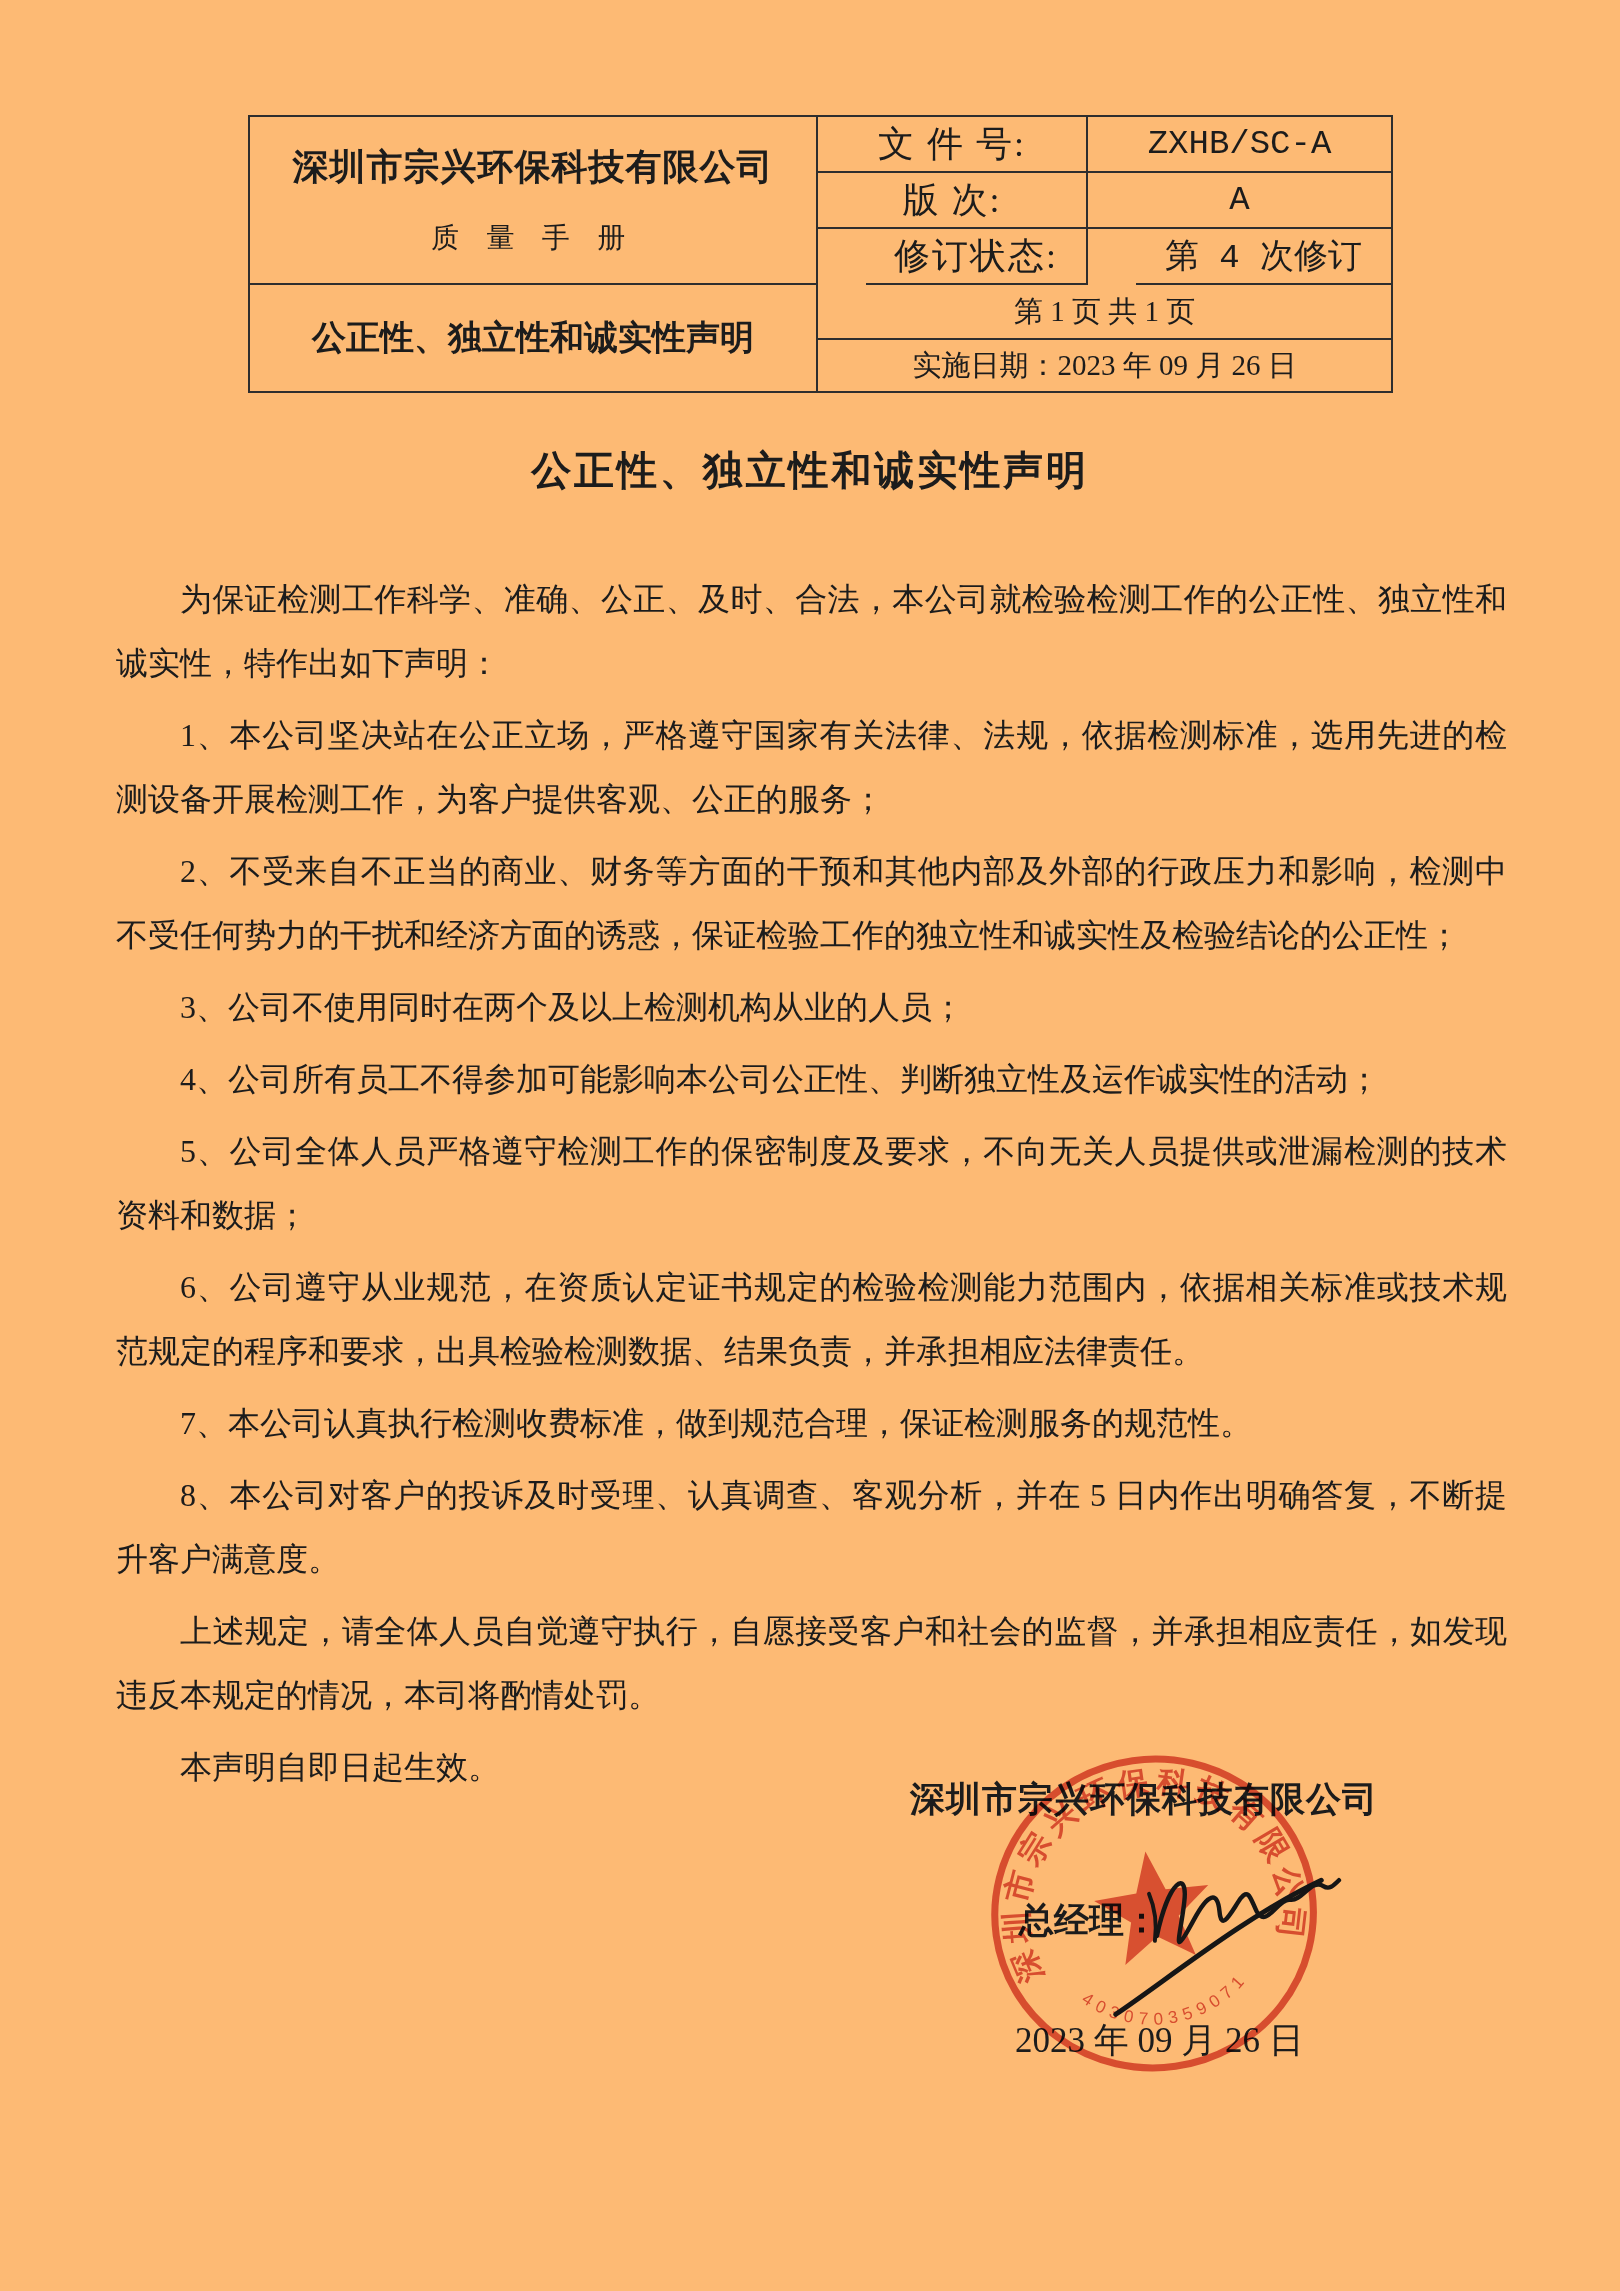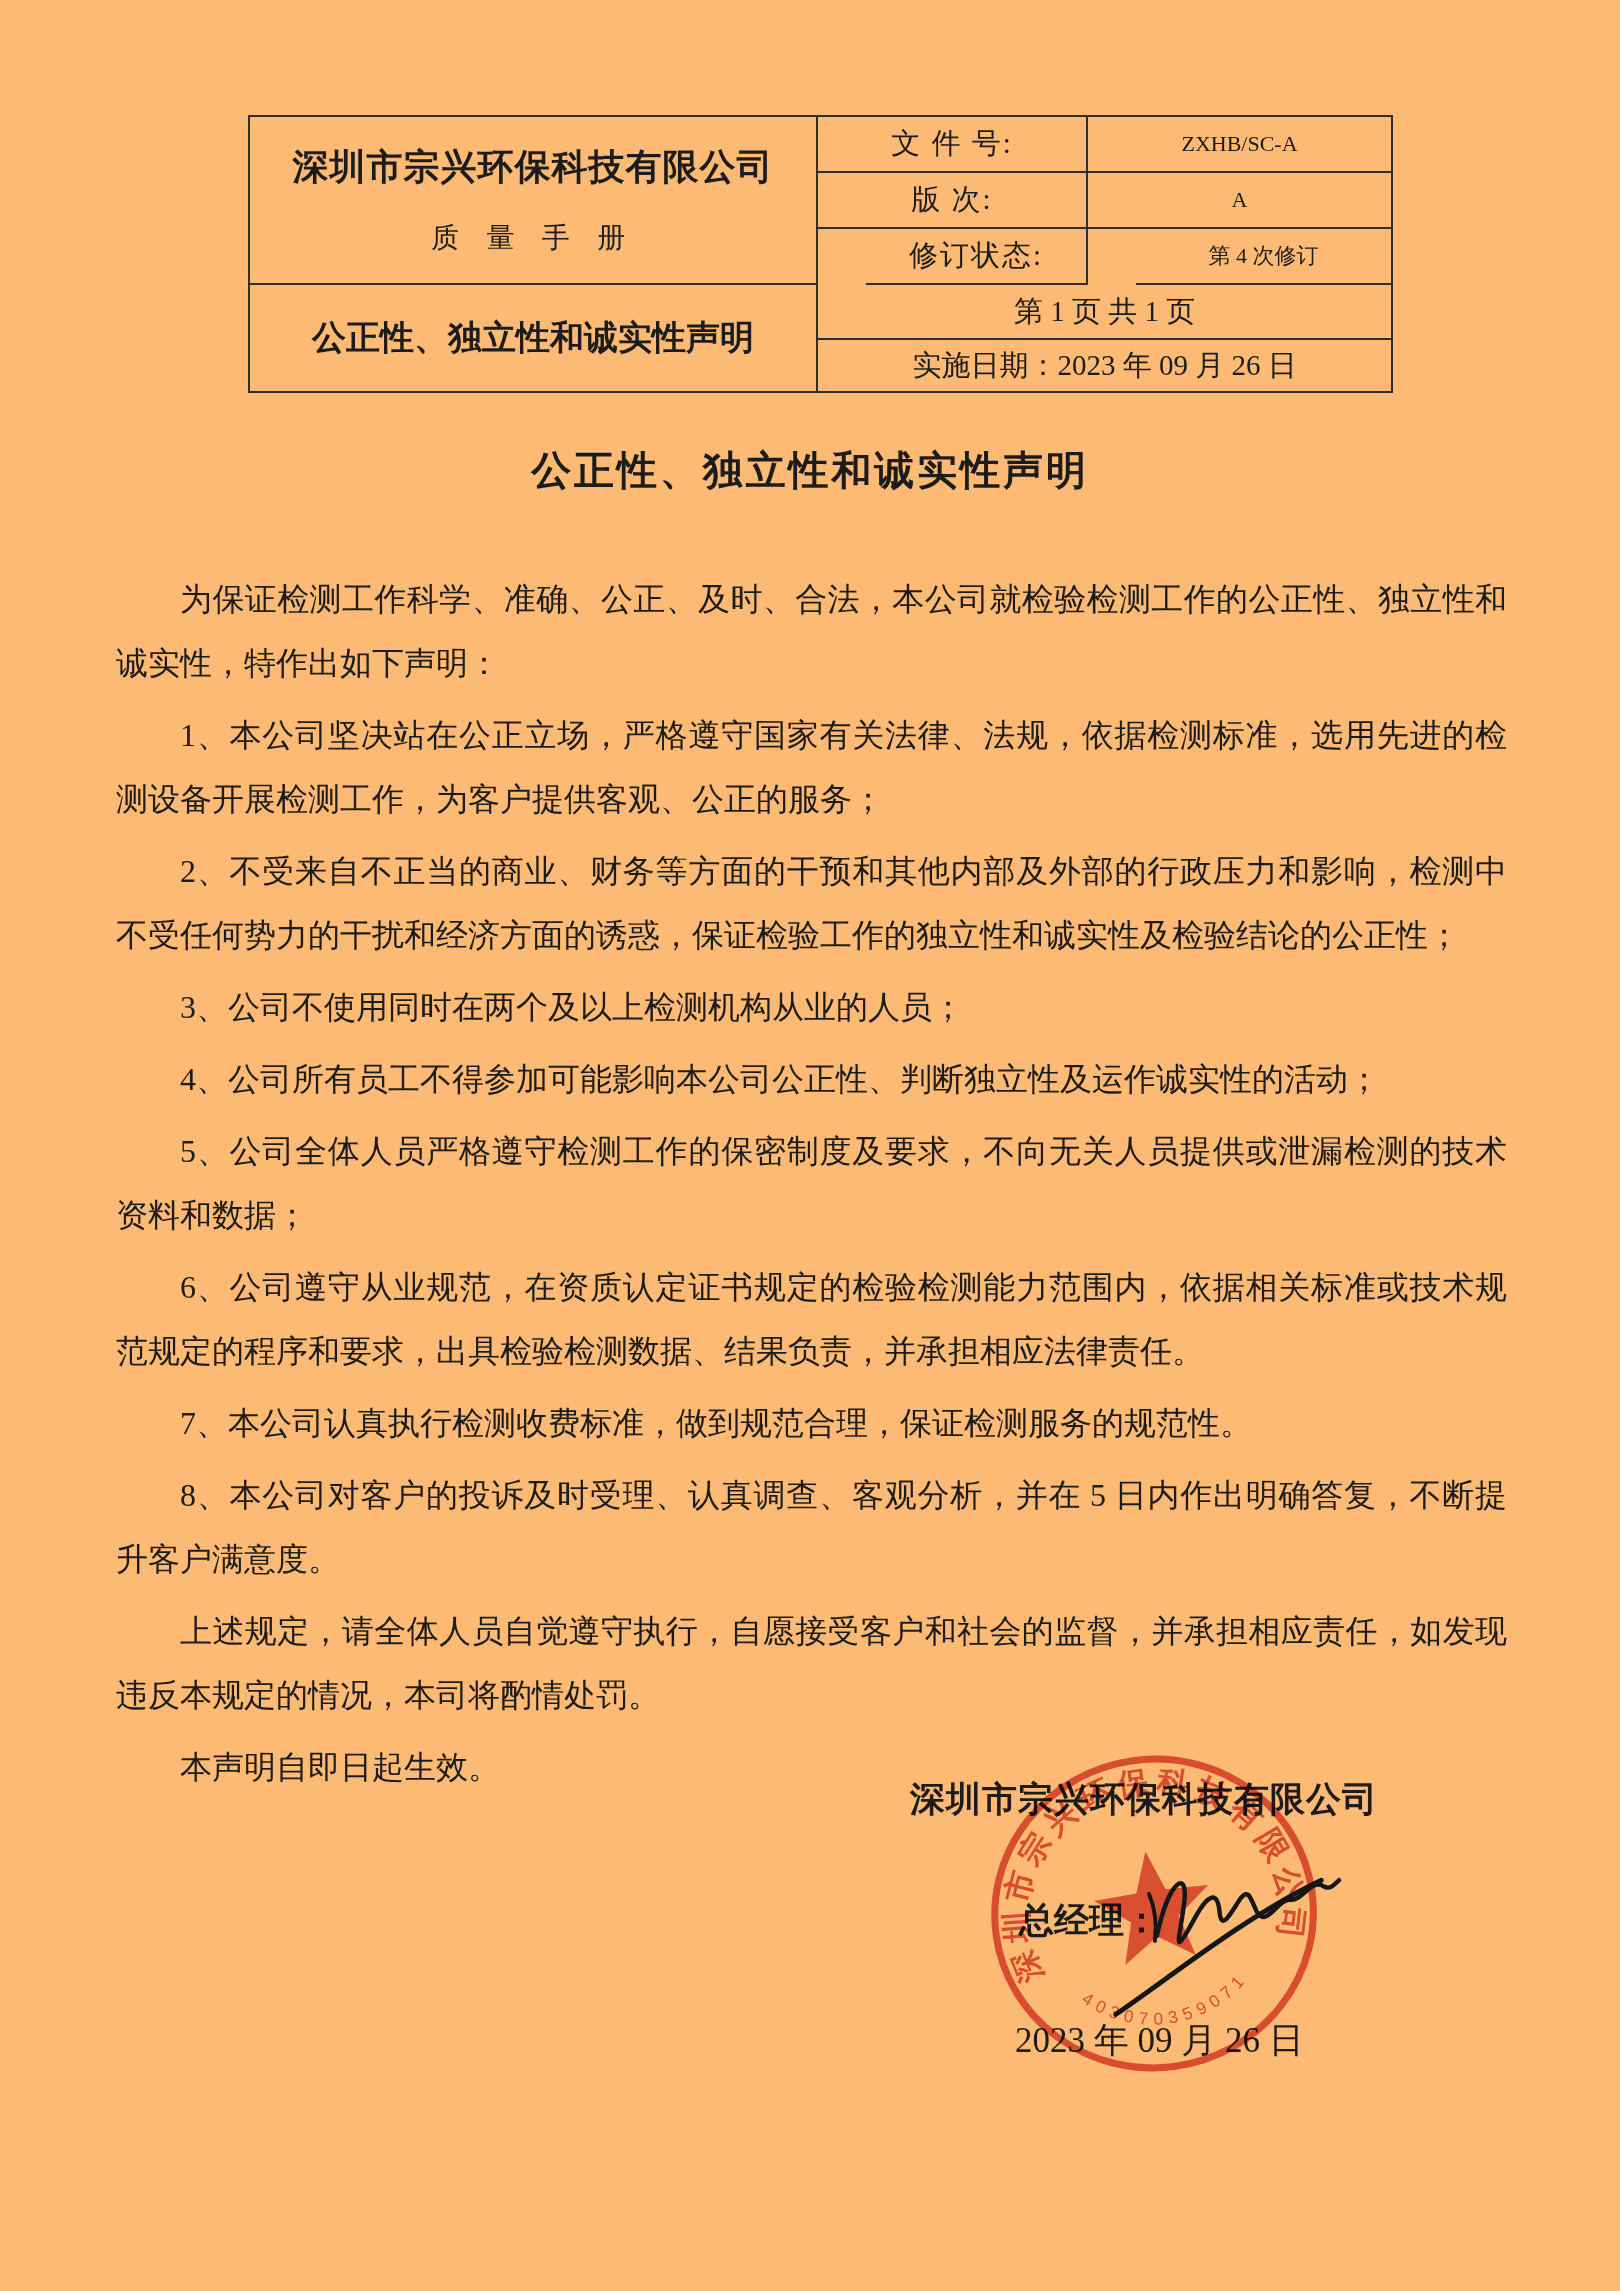--- a/index.html
+++ b/index.html
@@ -15,22 +15,22 @@
     grid-template-columns:568px 270px 1fr;
     grid-template-rows:56px 56px 56px 55px 1fr;
     border:2.9px solid #2e2e2e;
   }
   .cell { display:flex; align-items:center; justify-content:center; }
   .b-r { border-right:2px solid #2e2e2e; }
   .b-b { border-bottom:2px solid #2e2e2e; }
   .cell-company { grid-column:1; grid-row:1 / span 3; flex-direction:column; justify-content:space-evenly; }
   .company-line { font-family:"Liberation Sans", sans-serif; font-weight:bold; font-size:36px; letter-spacing:1px; }
   .manual-line  { font-family:"Liberation Sans", sans-serif; font-weight:normal; font-size:28px; letter-spacing:9.8px; }
-  .cell-label { grid-column:2; font-size:29px; letter-spacing:2px; }
-  .cell-value { grid-column:3; font-size:22px; }
+  .cell-label { grid-column:2; font-size:36px; letter-spacing:2px; }
+  .cell-value { grid-column:3; font-size:34px;font-family:Liberation Mono, monospace; }
   .row1 { grid-row:1; } .row2 { grid-row:2; } .row3 { grid-row:3;margin-left:48px; }
   .cell-sectitle { grid-column:1; grid-row:4 / span 2;
     font-family:"Liberation Sans", sans-serif; font-weight:bold; font-size:34px; }
   .cell-pageinfo { grid-column:2 / span 2; grid-row:4; font-size:29px; }
   .cell-impldate { grid-column:2 / span 2; grid-row:5; font-size:29px; }
   
   .doc-title {
     position:absolute; left:0; top:443px; width:1620px; text-align:center;
     font-family:"Liberation Sans", sans-serif; font-weight:bold;
     font-size:40px; letter-spacing:2.9px;

